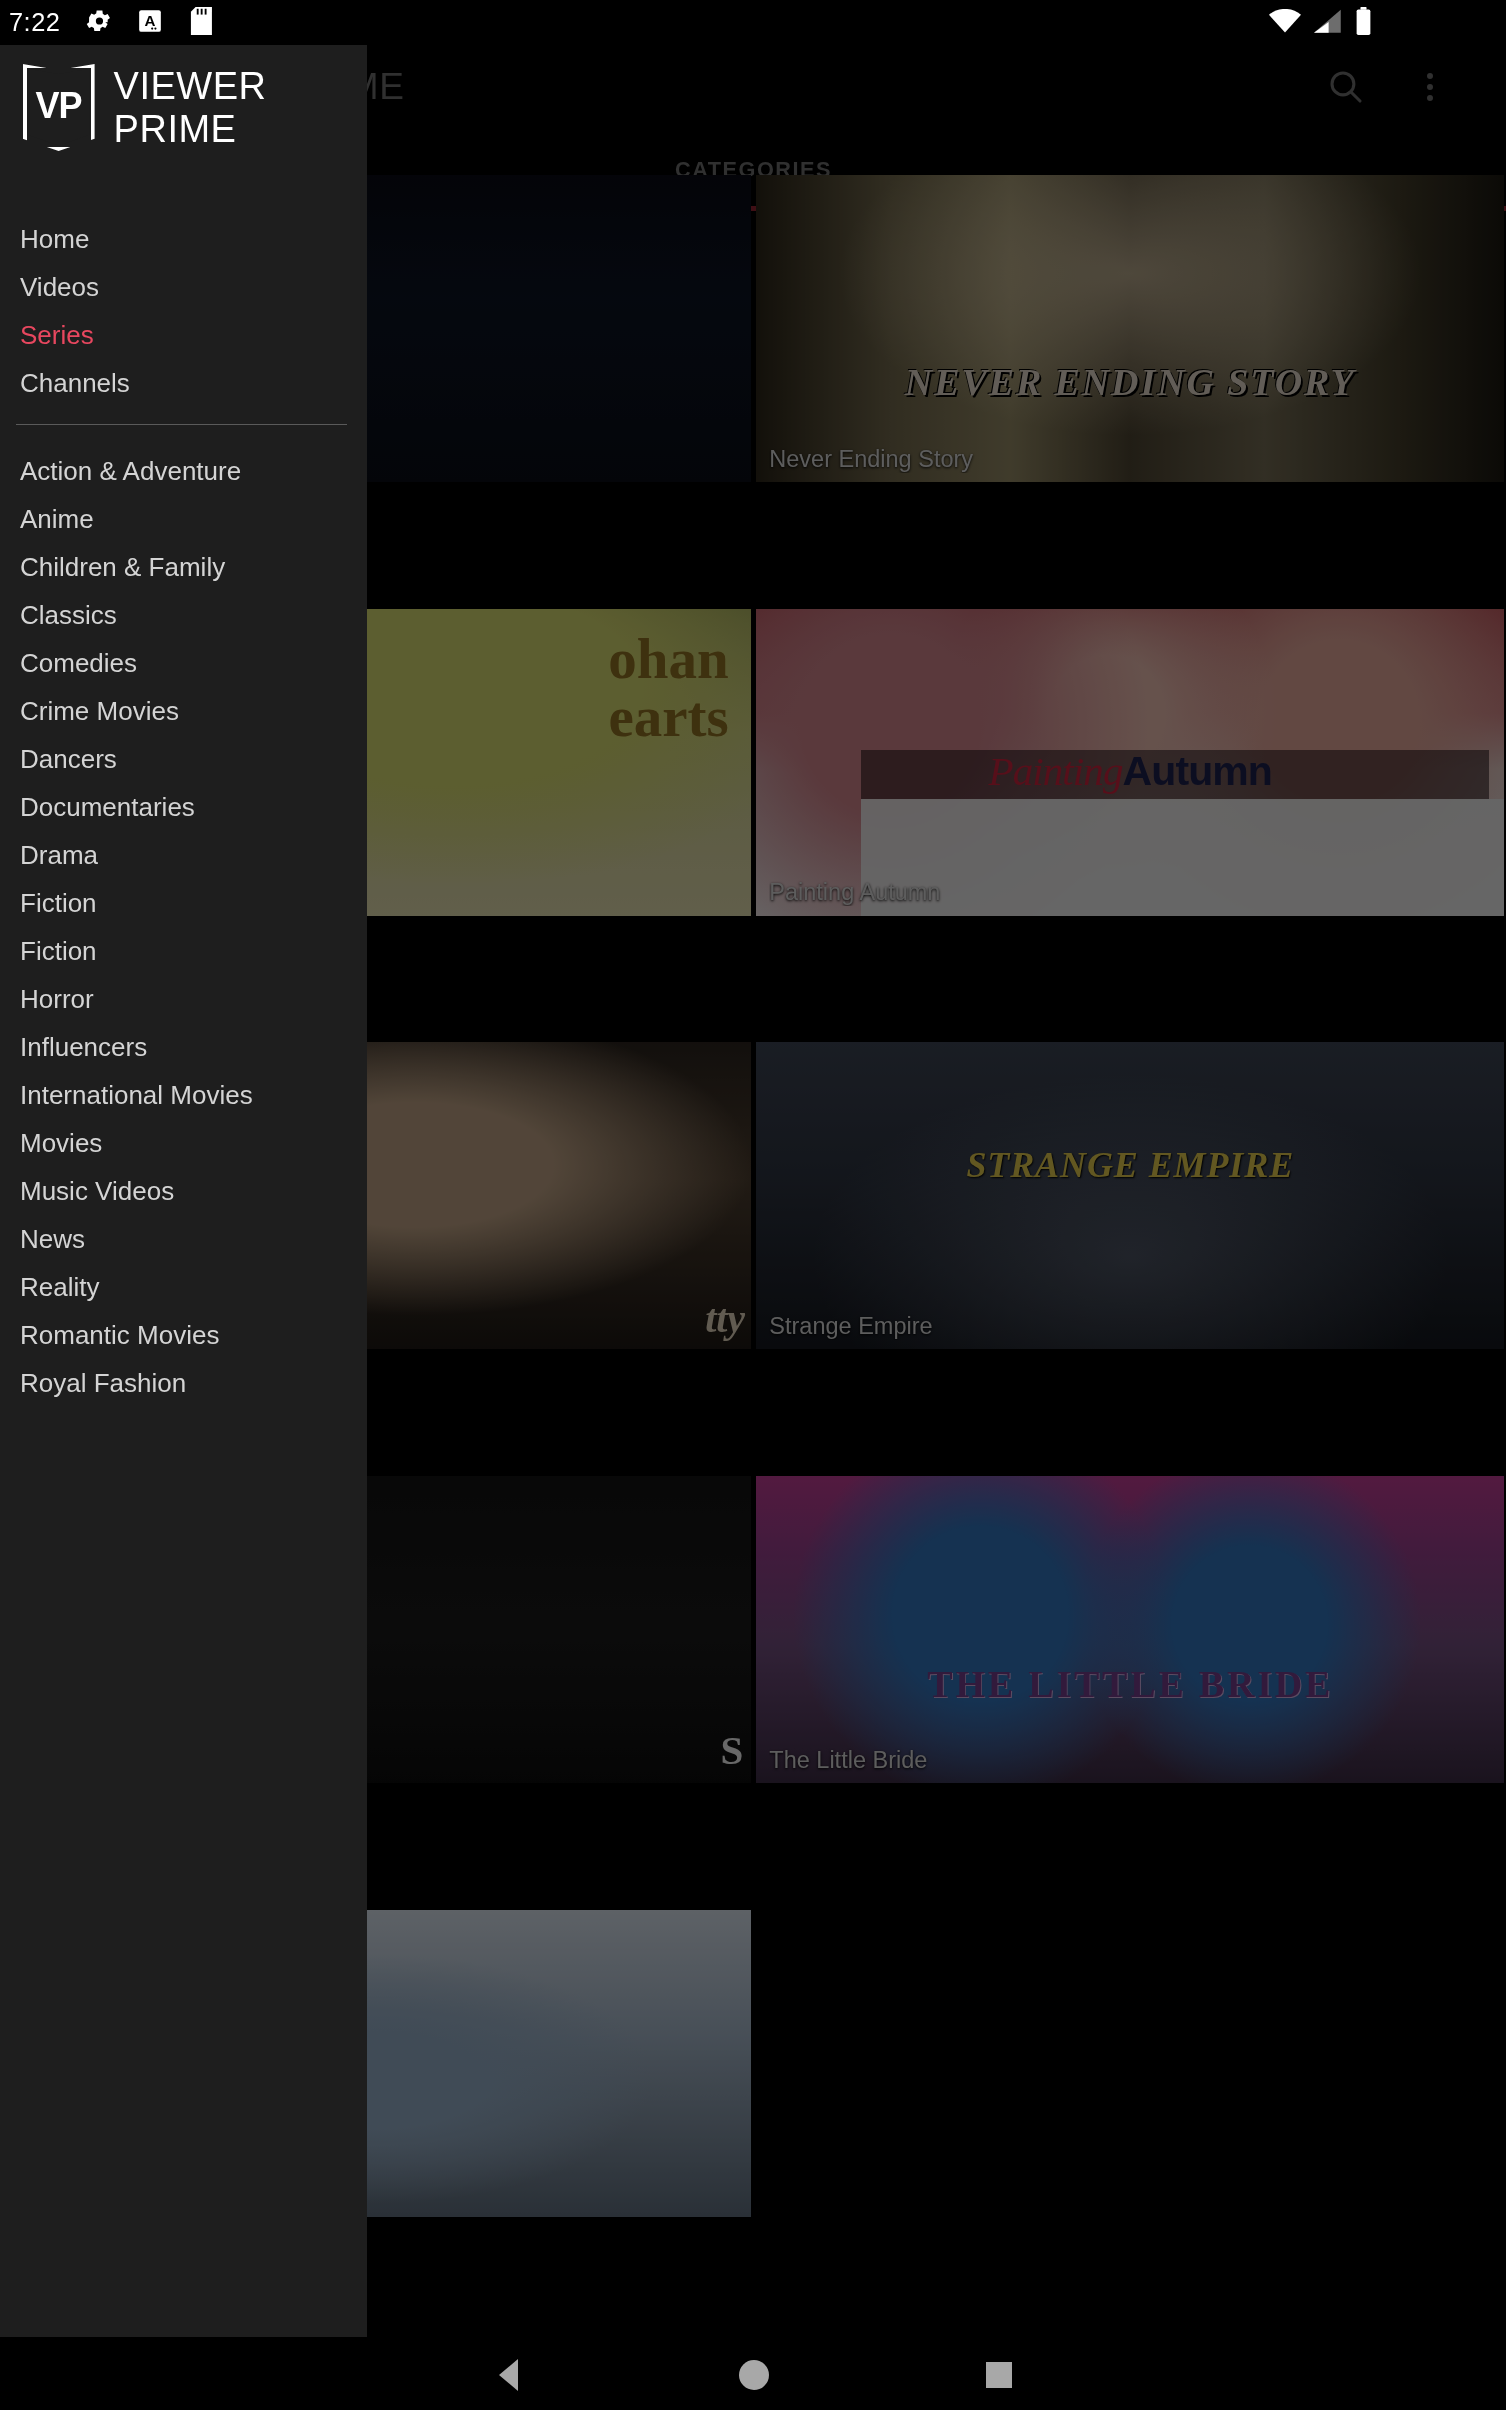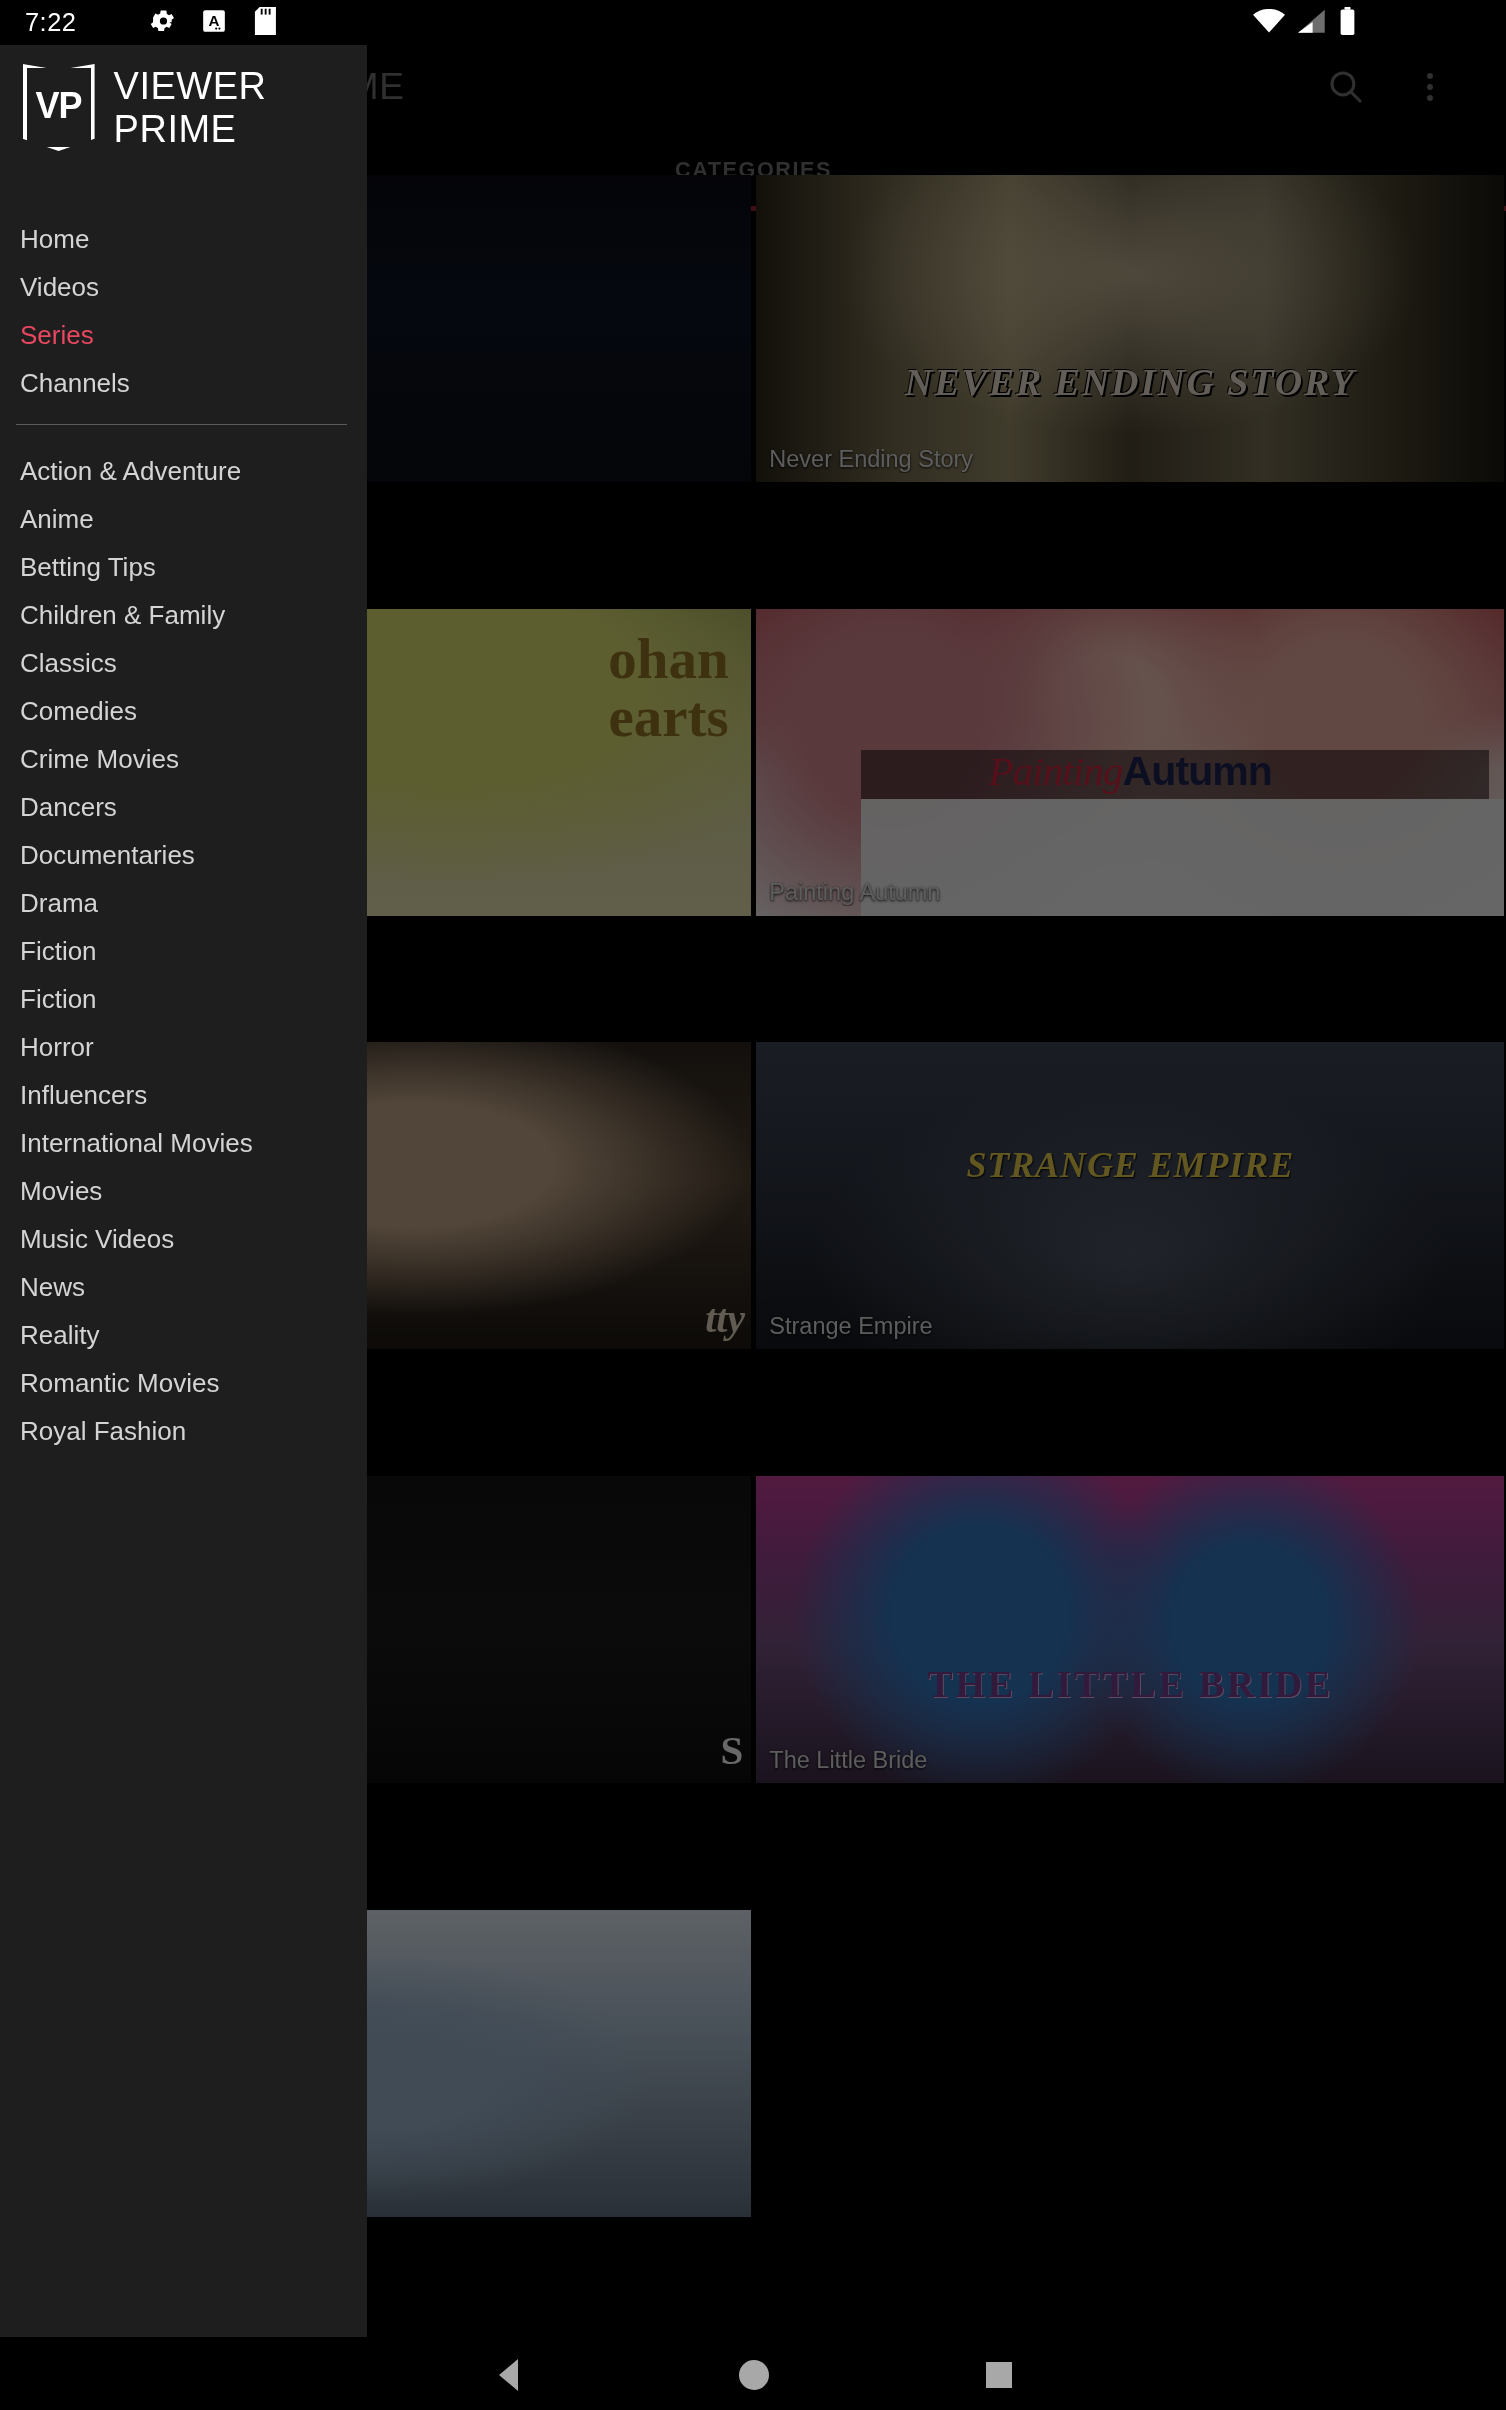--- a/index.html
+++ b/index.html
@@ -8,21 +8,21 @@
     width:1507px; height:2411px;
     font-family:"Liberation Sans", sans-serif;
     overflow:hidden; position:relative;
     -webkit-font-smoothing:antialiased;
   }
 
   
   .statusbar{
     position:absolute; top:0; left:0; width:1381px; height:45px;
     background:#000; display:flex; align-items:center;
-    padding:0 25px; z-index:60;gap:48px;
+    padding:0 9px; z-index:60;
   }
   .sb-time{ color:#fff; font-size:25.4px; letter-spacing:0.5px; }
   .sb-left-icons{ display:flex; align-items:center; gap:24.5px; margin-left:24.5px; }
   .sb-spacer{ flex:1; }
   .sb-right-icons{ display:flex; align-items:center; gap:13px; }
   .ic{ display:block; }
 
   
   .app{
     position:absolute; inset:45px 0 73px 0;
@@ -325,21 +325,20 @@
     <div class="d-item">Videos</div>
     <div class="d-item active">Series</div>
     <div class="d-item">Channels</div>
   </div>
 
   <div class="d-sep"></div>
 
   <div class="d-cats">
     <div class="d-item">Action &amp; Adventure</div>
     <div class="d-item">Anime</div>
-    <div class="d-item">Betting Tips</div>
     <div class="d-item">Children &amp; Family</div>
     <div class="d-item">Classics</div>
     <div class="d-item">Comedies</div>
     <div class="d-item">Crime Movies</div>
     <div class="d-item">Dancers</div>
     <div class="d-item">Documentaries</div>
     <div class="d-item">Drama</div>
     <div class="d-item">Fiction</div>
     <div class="d-item">Fiction</div>
     <div class="d-item">Horror</div>

